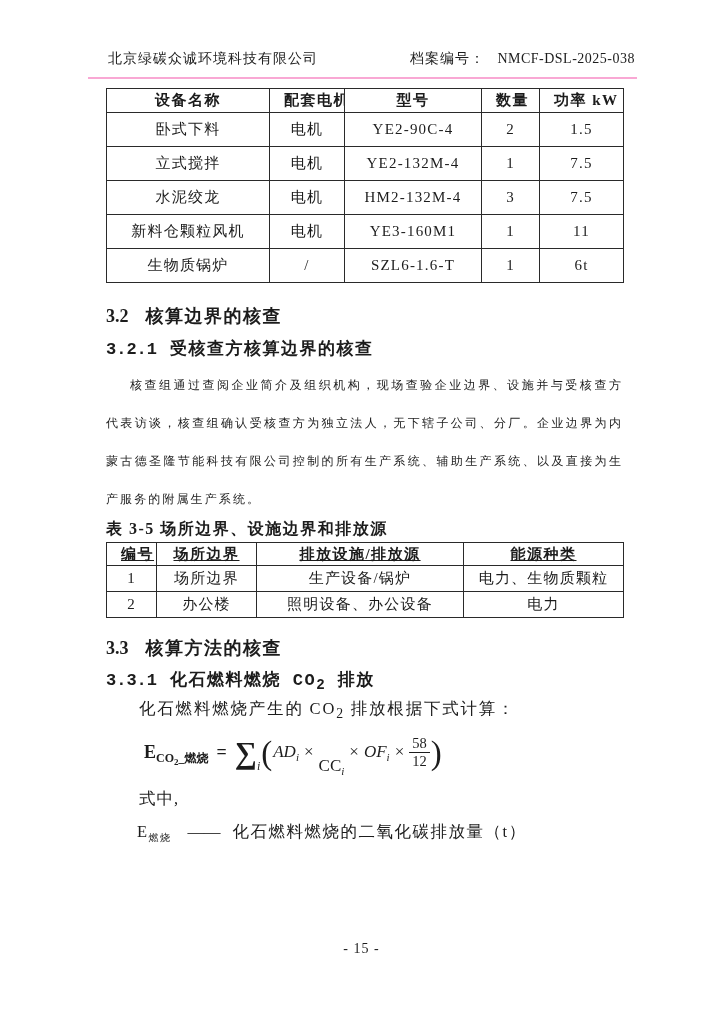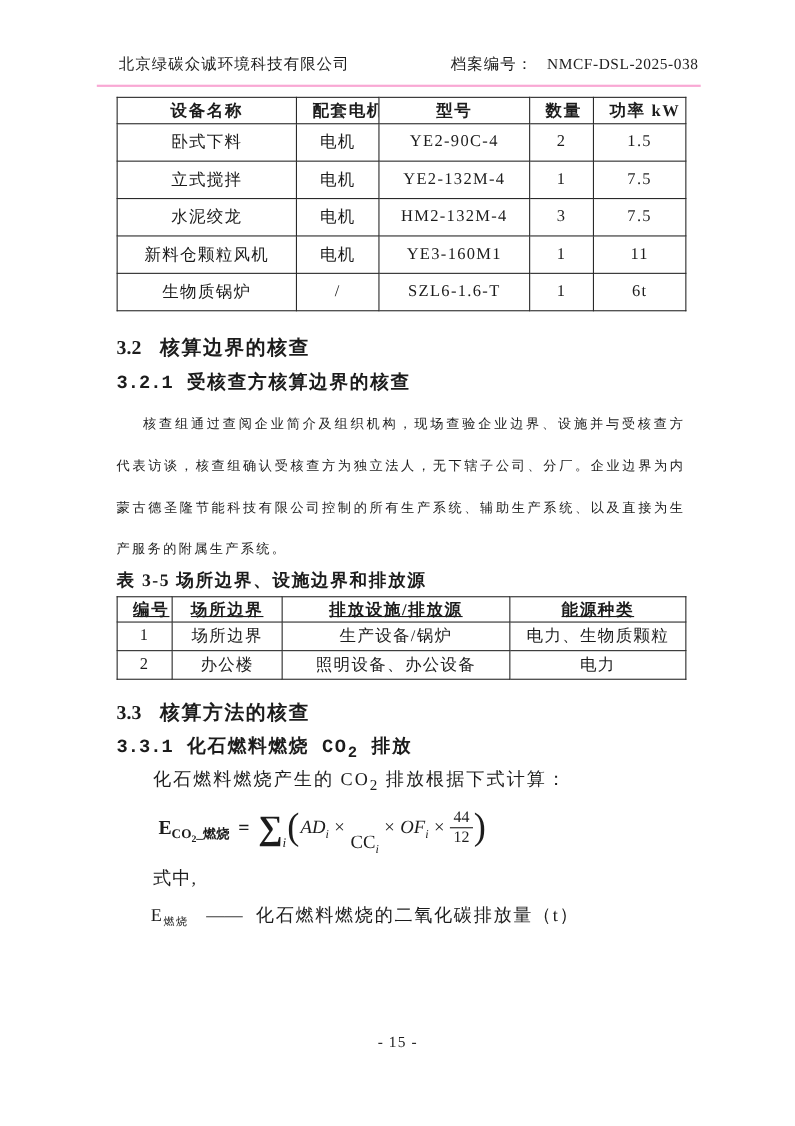--- a/index.html
+++ b/index.html
@@ -224,21 +224,21 @@
       <span class="f-sigma"><span>∑</span><sub>i</sub></span>
       <span class="f-paren">(</span>
       <span class="f-body">
         <span class="f-term"><span>AD</span><sub>i</sub></span>
         <span class="f-times">×</span>
         <span class="f-term upright"><span>CC</span><sub>i</sub></span>
         <span class="f-times">×</span>
         <span class="f-term"><span>OF</span><sub>i</sub></span>
         <span class="f-times">×</span>
         <span class="frac">
-          <span class="num">44</span>
+          <span class="num">58</span>
           <span class="den">12</span>
         </span>
       </span>
       <span class="f-paren">)</span>
     </div>
 
     <div class="where">式中,</div>
 
     <div class="definition">
       <span><span>E</span><sub class="def-sub">燃烧</sub></span><span class="def-dash">——</span><span>化石燃料燃烧的二氧化碳排放量（t）</span>

